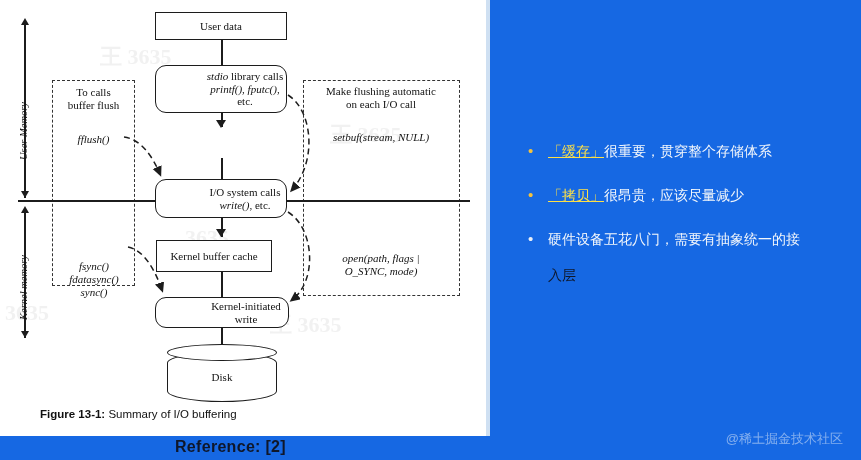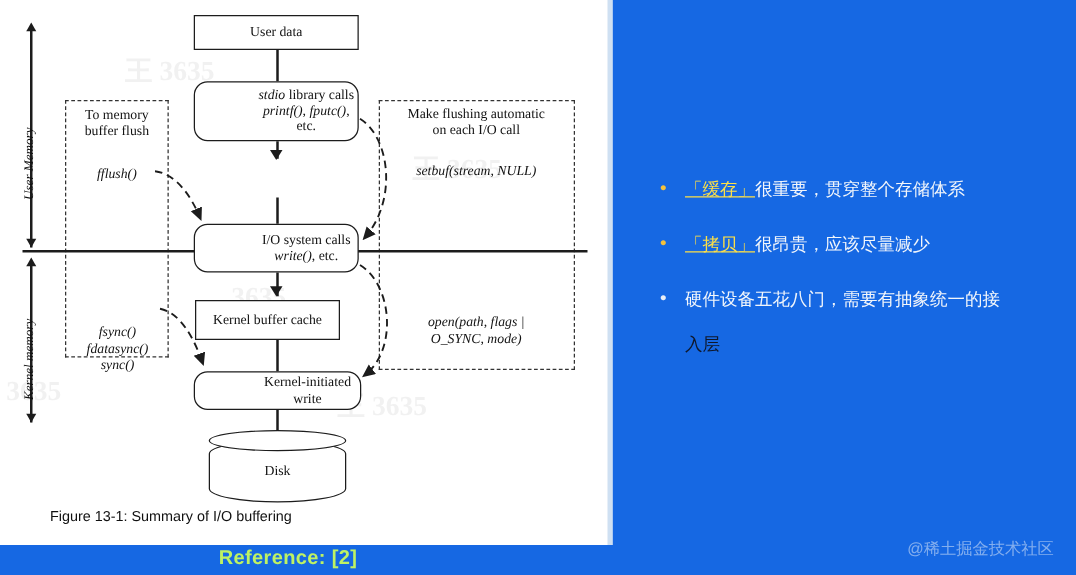--- a/index.html
+++ b/index.html
@@ -144,30 +144,30 @@
 
   
   #figure-caption {
     position: absolute;
     left: 8px; top: 408px;
     font-family: "Liberation Sans", sans-serif;
     font-size: 11.5px;
     color: #111111;
     white-space: nowrap;
   }
-  #figure-caption b { font-weight: normal; padding-left: 32px; }
+  #figure-caption b { font-weight: bold; padding-left: 32px; }
 
   
   #reference-label {
     position: absolute;
     left: 175px; top: 438px;
     font-family: "Liberation Sans", sans-serif;
     font-size: 16px;
     font-weight: bold;
-    color: #bef264;
+    color: #0f172a;
     letter-spacing: 0.3px;
   }
 
   
   #bullets {
     position: absolute;
     left: 522px; top: 140px;
     width: 330px;
   }
   .bullet-row {
@@ -232,21 +232,21 @@
 
     <div class="span-cap up" style="left:21px; top:206px;"></div>
     <div class="span-line" style="left:24.3px; top:212px; height:126px;"></div>
     <div class="span-cap down" style="left:21px; top:331px;"></div>
     <div class="vlabel" style="left:18px; top:320px;">Kernel memory</div>
 
     <div class="dashbox" style="left:52px; top:80px; width:83px; height:206px;"></div>
     <div class="dashbox" style="left:303px; top:80px; width:157px; height:216px;"></div>
 
     <div class="dash-label" style="left:52px; top:86px; width:83px;">
-      <span>To memory</span><br>
+      <span>To calls</span><br>
       <span>buffer flush</span>
     </div>
     <div class="dash-label" style="left:52px; top:133px; width:83px;">
       <span class="ital">fflush()</span>
     </div>
     <div class="dash-label" style="left:50px; top:232px; width:88px;margin-top:28px;">
       <span class="ital">fsync()</span><br>
       <span class="ital">fdatasync()</span><br>
       <span class="ital">sync()</span>
     </div>

